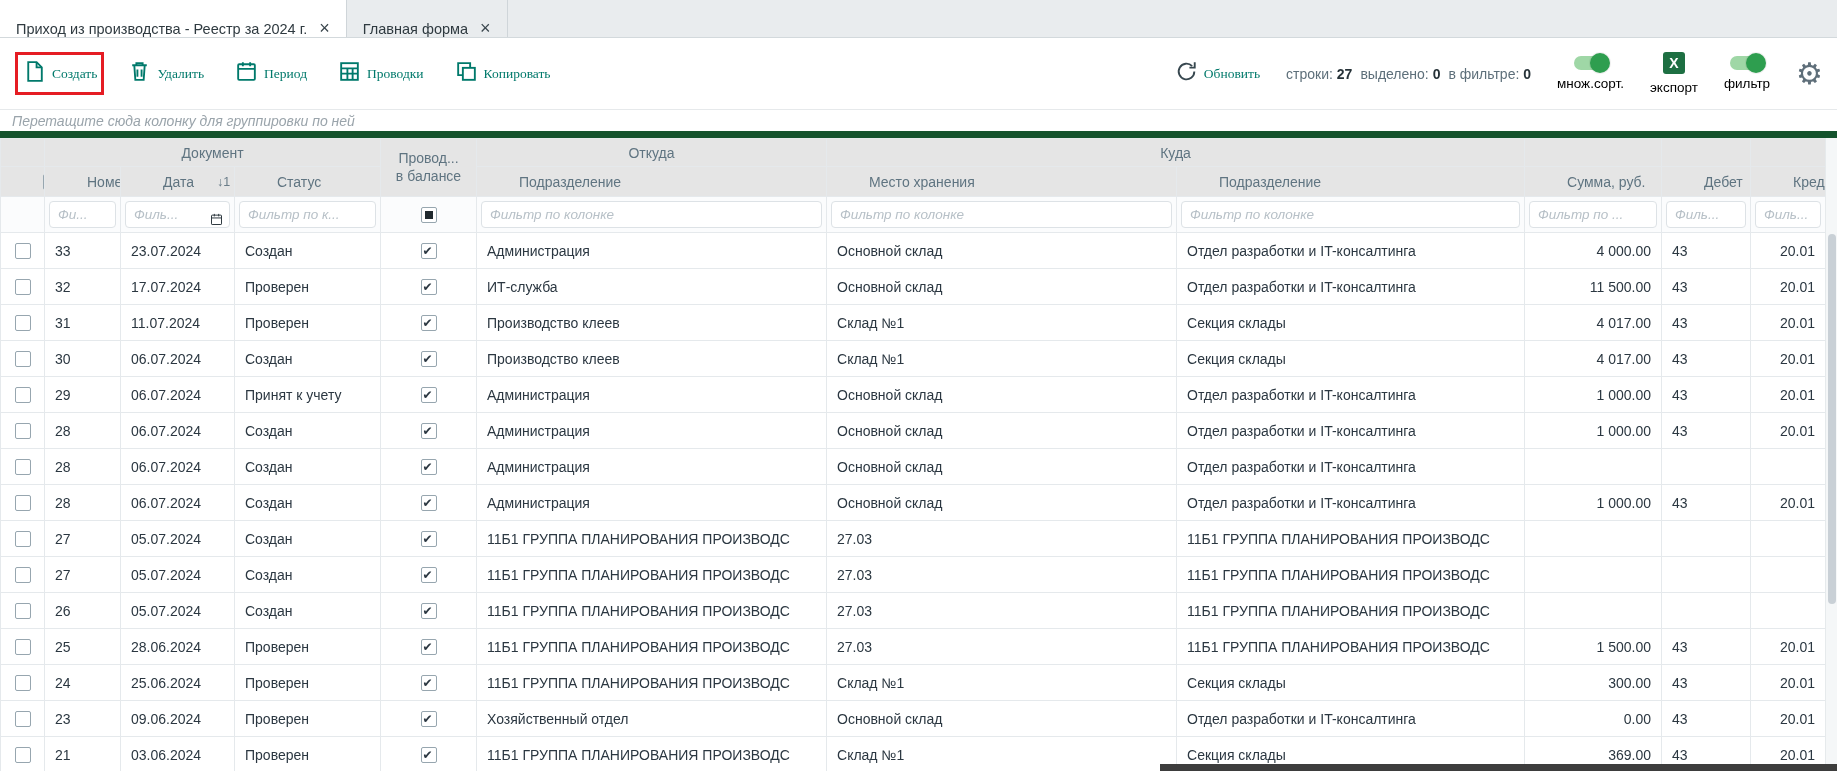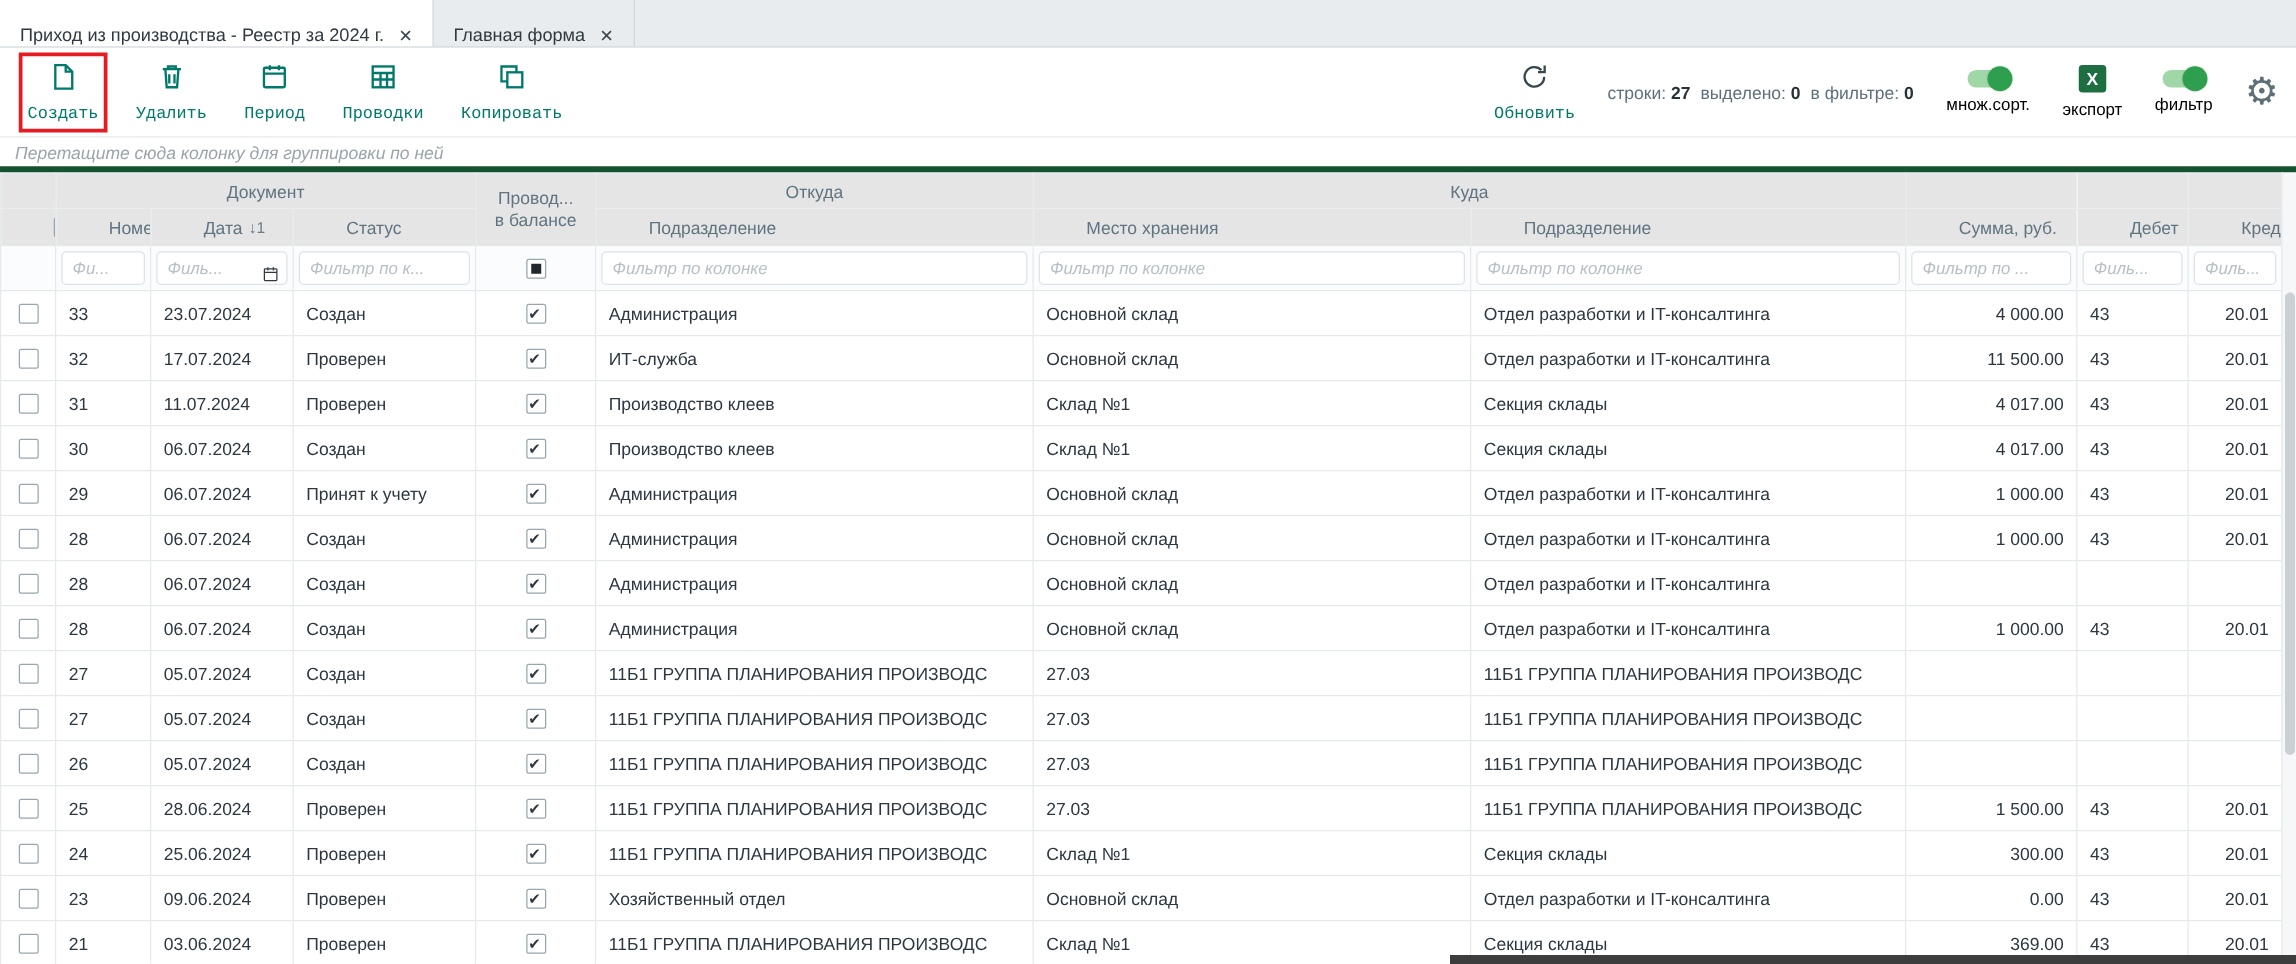--- a/index.html
+++ b/index.html
@@ -9,51 +9,51 @@
   
   .tabbar { display: flex; height: 38px; background: #e9ecee; border-bottom: 1px solid #d3d9dc; }
   .tab { display: flex; align-items: flex-end; gap: 12px; padding: 0 16px; font-size: 14.5px; color: #2f3a40;
          border-right: 1px solid #cfd5d9; cursor: pointer; }
   .tab.active { background: #fff; }
   .tab .close { font-size: 18px; line-height: 1; color: #3b474e; }
 
   
   .toolbar { display: flex; align-items: center; height: 72px; padding: 0 14px 0 22px; gap: 30px;
              border-bottom: 1px solid #e6e9eb; }
-  .tbtn { display: flex; flex-direction: column; align-items: center; gap: 5px; color: #00796b;
-          font-size: 13.5px; cursor: pointer; background: none; border: none; font-family: Liberation Mono, monospace; }
+  .tbtn { display: flex; flex-direction: row; align-items: center; gap: 5px; color: #00796b;
+          font-size: 13.5px; cursor: pointer; background: none; border: none; font-family: Liberation Serif, serif; }
   .tbtn svg { width: 25px; height: 25px; stroke: #00796b; fill: none; stroke-width: 1.8; }
   .tbtn.highlighted { outline: 3px solid #e51c23; outline-offset: 4px; }
   .tbtn.dark-icon svg { stroke: #37474f; }
   .toolbar-right { margin-left: auto; display: flex; align-items: center; gap: 26px; }
   .stats { display: flex; align-items: center; gap: 8px; font-size: 14px; color: #5d6f7a; }
   .stat b { color: #263238; }
   .tgl-group { display: flex; flex-direction: column; align-items: center; gap: 6px; cursor: pointer; }
   .tgl-label { color: #000000; font-size: 13.5px; }
   .toggle { position: relative; width: 34px; height: 14px; border-radius: 7px; background: #9fd7a6; display: inline-block; }
   .toggle .knob { position: absolute; right: -2px; top: -3px; width: 20px; height: 20px; border-radius: 50%;
                   background: #2e9e4f; box-shadow: 0 0 0 1px rgba(0,0,0,.06); }
   .excel-icon { width: 22px; height: 22px; border-radius: 3px; background: #1d6f42; color: #fff;
                 display: flex; align-items: center; justify-content: center; font-weight: bold; font-size: 14px; }
   .gear { font-family: "DejaVu Sans", sans-serif; font-size: 30px; color: #5f6f7a; line-height: 1; cursor: pointer; }
 
   
   .group-panel { height: 28px; display: flex; align-items: center; padding: 0 12px;
-                 color: #9aa4ab; font-style: italic; font-size: 14px; border-bottom: 5px solid #14532d; }
+                 color: #9aa4ab; font-style: italic; font-size: 14px; border-bottom: 7px solid #14532d; }
 
   
   .table-wrap { position: relative; width: 1837px; }
   table { border-collapse: collapse; table-layout: fixed; width: 1825px; font-size: 14px; }
   th, td { border: 1px solid #e5e9ec; overflow: hidden; white-space: nowrap; }
   thead th { background: #e5e5e5; color: #5f7481; font-weight: normal; }
   tr.group-row th { height: 28px; text-align: center; font-size: 14px; }
   tr.cols-row th { height: 30px; text-align: left; padding-left: 42px; }
   tr.filter-row th { height: 36px; padding: 0 4px; background: #fbfcfd; }
   th.posted-h { font-size: 13.5px; line-height: 1.25; text-align: center; }
-  .hdr-date { display: inline-flex; align-items: center; gap: 5px; }
+  .hdr-date { display: inline-flex; align-items: center; gap: 23px; }
   .sort-badge { font-size: 12.5px; color: #6a7d89; }
   td { height: 36px; padding: 0 10px; color: #2b3741; background: #fff; }
   .c-check, .c-posted { text-align: center; padding: 0; }
   .c-sum, .c-credit { text-align: right; margin-left: 36px; }
 
   .filter-input { width: 100%; height: 27px; border: 1px solid #dde2e6; border-radius: 4px; padding: 0 8px;
                   font-size: 13.5px; font-style: italic; color: #37474f; background: #fff; font-family: inherit; }
   .filter-input::placeholder { color: #b7c0c7; font-style: italic; }
   .f-wrap { position: relative; }
   .f-wrap .filter-input { padding-right: 24px; }

